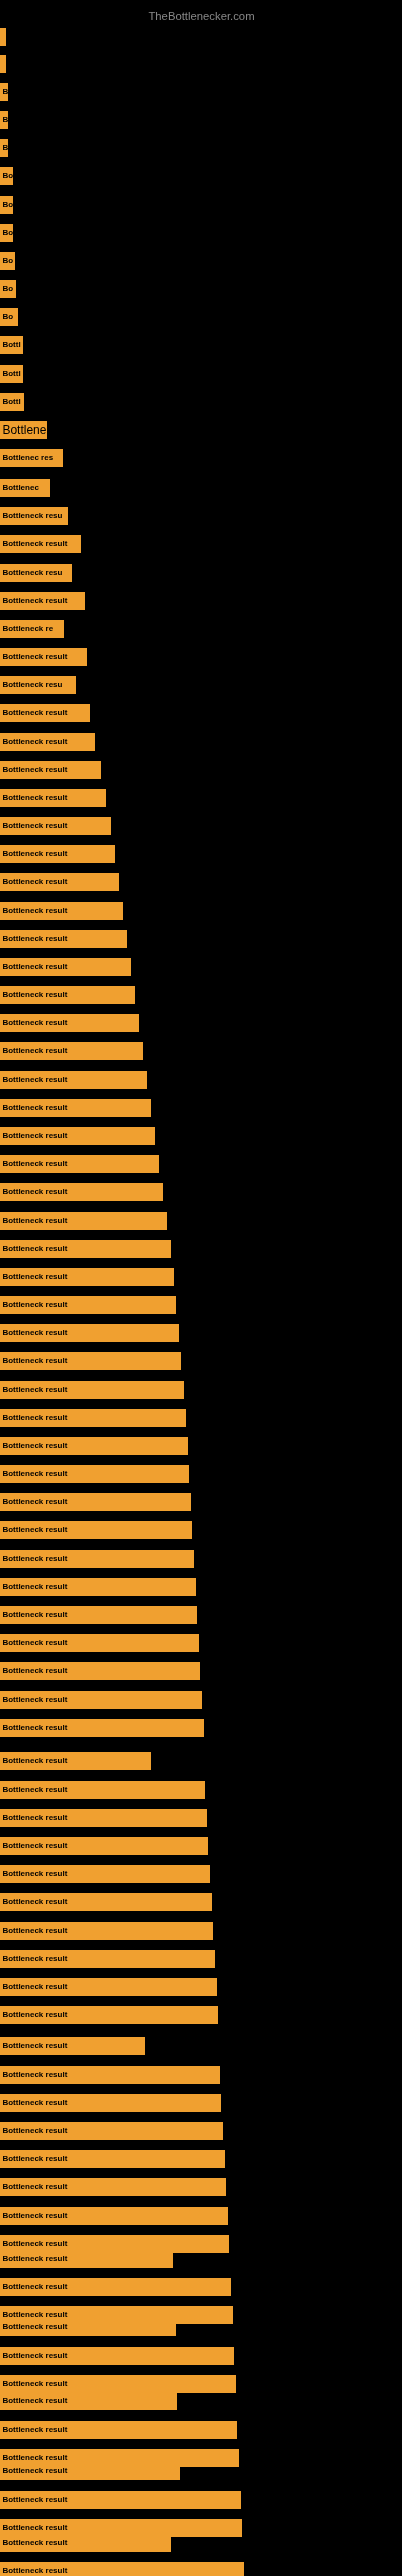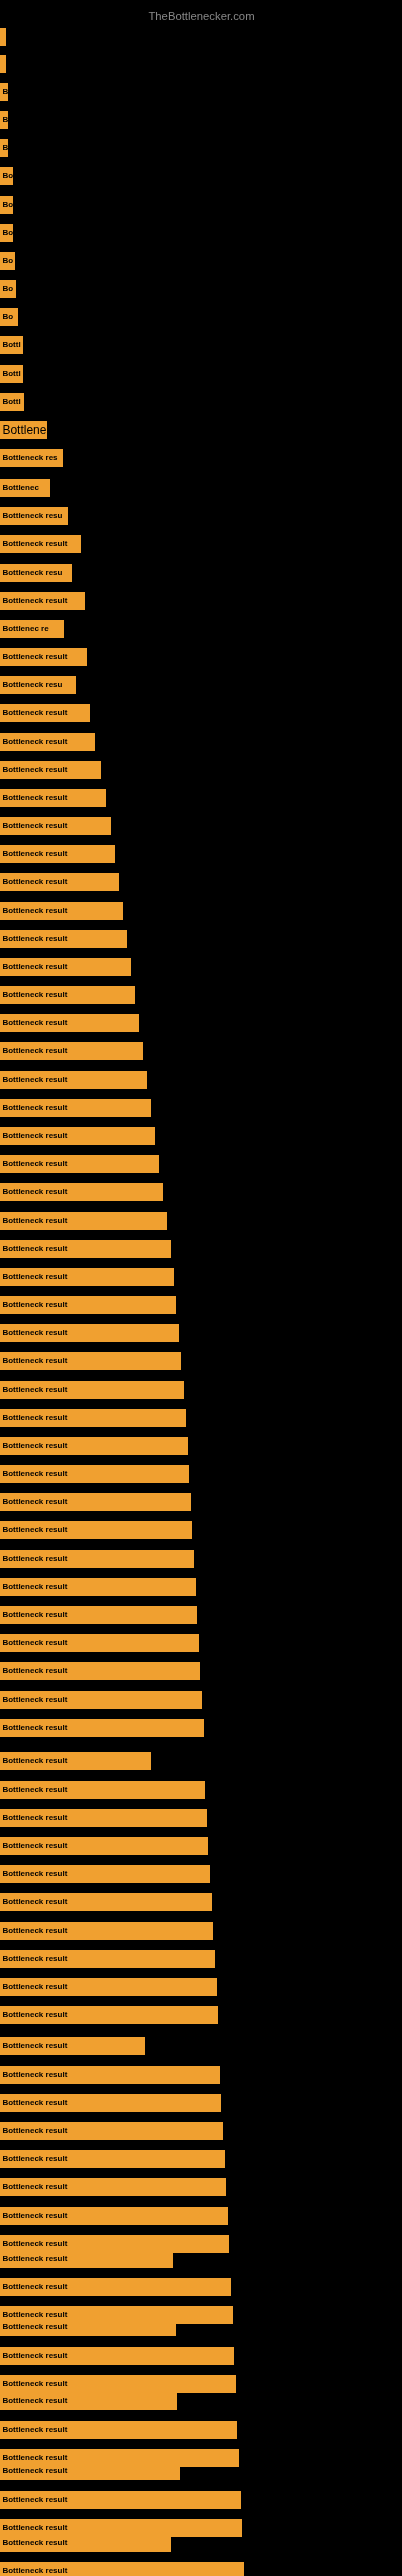--- a/index.html
+++ b/index.html
@@ -76,39 +76,39 @@
     <div style="position: absolute; top: 365px; left: 0px; width: 22.5px; height: 17.7px; background-color: rgb(240, 160, 48); display: flex; align-items: center; padding-left: 2.4px; overflow: hidden; white-space: nowrap;">
       <span style="color: rgb(0, 0, 0); font-size: 8px; font-weight: bold;">Bottl</span>
     </div>
     <div style="position: absolute; top: 393px; left: 0px; width: 24px; height: 17.7px; background-color: rgb(240, 160, 48); display: flex; align-items: center; padding-left: 2.4px; overflow: hidden; white-space: nowrap;">
       <span style="color: rgb(0, 0, 0); font-size: 8px; font-weight: bold;">Bottl</span>
     </div>
     <div style="position: absolute; top: 421px; left: 0px; width: 47px; height: 17.7px; background-color: rgb(240, 160, 48); display: flex; align-items: center; padding-left: 2.4px; overflow: hidden; white-space: nowrap;">
       <span style="color: rgb(0, 0, 0); font-size: 12px; font-weight: normal;">Bottlenec</span>
     </div>
     <div style="position: absolute; top: 449px; left: 0px; width: 63px; height: 17.7px; background-color: rgb(240, 160, 48); display: flex; align-items: center; padding-left: 2.4px; overflow: hidden; white-space: nowrap;">
-      <span style="color: rgb(0, 0, 0); font-size: 8px; font-weight: bold;">Bottleneck res</span>
+      <span style="color: rgb(0, 0, 0); font-size: 8px; font-weight: bold;">Bottlenec res</span>
     </div>
     <div style="position: absolute; top: 479px; left: 0px; width: 50px; height: 17.7px; background-color: rgb(240, 160, 48); display: flex; align-items: center; padding-left: 2.4px; overflow: hidden; white-space: nowrap;">
       <span style="color: rgb(0, 0, 0); font-size: 8px; font-weight: bold;">Bottlenec</span>
     </div>
     <div style="position: absolute; top: 507px; left: 0px; width: 68px; height: 17.7px; background-color: rgb(240, 160, 48); display: flex; align-items: center; padding-left: 2.4px; overflow: hidden; white-space: nowrap;">
       <span style="color: rgb(0, 0, 0); font-size: 8px; font-weight: bold;">Bottleneck resu</span>
     </div>
     <div style="position: absolute; top: 535px; left: 0px; width: 81px; height: 17.7px; background-color: rgb(240, 160, 48); display: flex; align-items: center; padding-left: 2.4px; overflow: hidden; white-space: nowrap;">
       <span style="color: rgb(0, 0, 0); font-size: 8px; font-weight: bold;">Bottleneck result</span>
     </div>
     <div style="position: absolute; top: 564px; left: 0px; width: 72px; height: 17.7px; background-color: rgb(240, 160, 48); display: flex; align-items: center; padding-left: 2.4px; overflow: hidden; white-space: nowrap;">
       <span style="color: rgb(0, 0, 0); font-size: 8px; font-weight: bold;">Bottleneck resu</span>
     </div>
     <div style="position: absolute; top: 592px; left: 0px; width: 85px; height: 17.7px; background-color: rgb(240, 160, 48); display: flex; align-items: center; padding-left: 2.4px; overflow: hidden; white-space: nowrap;">
       <span style="color: rgb(0, 0, 0); font-size: 8px; font-weight: bold;">Bottleneck result</span>
     </div>
     <div style="position: absolute; top: 620px; left: 0px; width: 64px; height: 17.7px; background-color: rgb(240, 160, 48); display: flex; align-items: center; padding-left: 2.4px; overflow: hidden; white-space: nowrap;">
-      <span style="color: rgb(0, 0, 0); font-size: 8px; font-weight: bold;">Bottlenec re</span>
+      <span style="color: rgb(0, 0, 0); font-size: 8px; font-weight: bold;">Bottleneck re</span>
     </div>
     <div style="position: absolute; top: 648px; left: 0px; width: 87px; height: 17.7px; background-color: rgb(240, 160, 48); display: flex; align-items: center; padding-left: 2.4px; overflow: hidden; white-space: nowrap;">
       <span style="color: rgb(0, 0, 0); font-size: 8px; font-weight: bold;">Bottleneck result</span>
     </div>
     <div style="position: absolute; top: 676px; left: 0px; width: 76px; height: 17.7px; background-color: rgb(240, 160, 48); display: flex; align-items: center; padding-left: 2.4px; overflow: hidden; white-space: nowrap;">
       <span style="color: rgb(0, 0, 0); font-size: 8px; font-weight: bold;">Bottleneck resu</span>
     </div>
     <div style="position: absolute; top: 704px; left: 0px; width: 90px; height: 17.7px; background-color: rgb(240, 160, 48); display: flex; align-items: center; padding-left: 2.4px; overflow: hidden; white-space: nowrap;">
       <span style="color: rgb(0, 0, 0); font-size: 8px; font-weight: bold;">Bottleneck result</span>
     </div>

